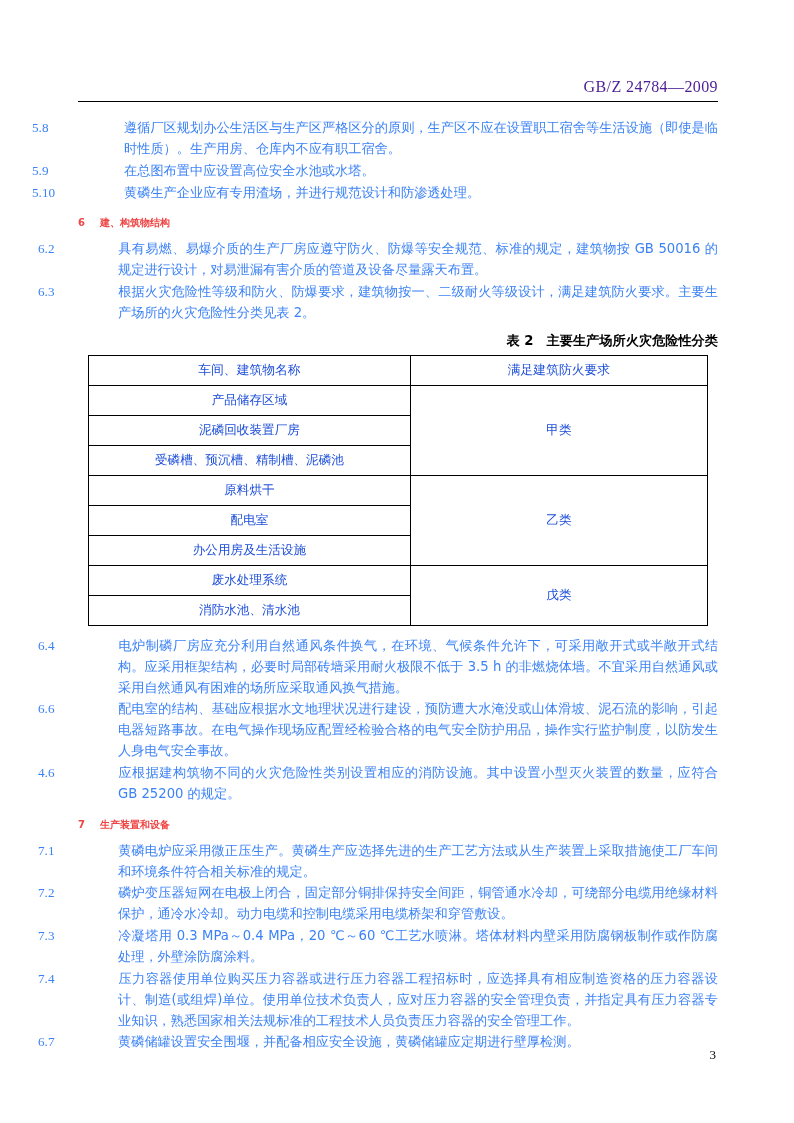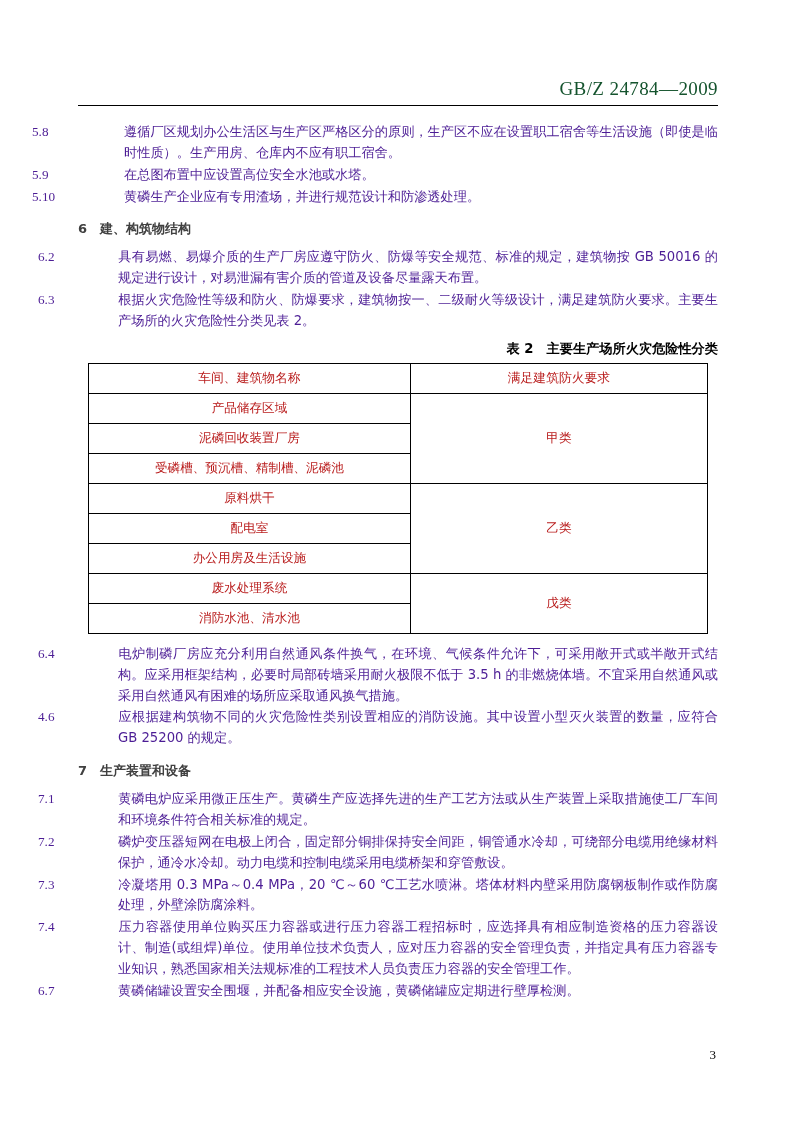--- a/index.html
+++ b/index.html
@@ -20,35 +20,35 @@
     overflow: hidden;
   }
   .content {
     position: absolute;
     left: 78px;
     top: 78px;
     width: 640px;
   }
   .header {
     text-align: right;
-    font-size: 19px;
+    font-size: 16px;
     letter-spacing: 0.4px;
-    color: #14532d;
+    color: #4c1d95;
     padding-bottom: 5px;
     font-family: "Liberation Serif", serif;
   }
   .header-rule {
     border-bottom: 1.1px solid #000;
     margin-bottom: 16px;
   }
   p.para {
     margin: 0 0 1px 0;
     font-size: 13.2px;
     line-height: 1.58;
-    color: #4c1d95;
+    color: #3b82f6;
     text-align: justify;
     font-family: "DejaVu Sans", sans-serif;
   }
   .num {
     display: inline-block;
     min-width: 40px;
     font-family: "Liberation Serif", serif;
   }
   .num-wide {
     display: inline-block;
@@ -59,24 +59,24 @@
     display: block;
     padding-left: 40px;
     text-indent: -40px;
   }
   .hang-wide {
     display: block;
     padding-left: 46px;
     text-indent: -46px;
   }
   h2.section {
-    font-size: 13px;
+    font-size: 10px;
     font-weight: bold;
     margin: 13px 0 9px 0;
-    color: #404040;
+    color: #ef4444;
   }
   h2.section .sec-num {
     display: inline-block;
     min-width: 22px;
   }
   .table-caption {
     text-align: right;
     font-size: 13.2px;
     font-weight: bold;
     margin: 8px 0 5px 0;
@@ -86,21 +86,21 @@
     width: 620px;
     margin: 0 auto 10px auto;
     table-layout: fixed;
   }
   table.fire-table td {
     border: 1px solid #000;
     text-align: center;
     font-size: 12.6px;
     height: 25px;
     padding: 2px 4px;
-    color: #b91c1c;
+    color: #1d4ed8;
   }
   table.fire-table td.head {
     font-size: 12.8px;
   }
   .pagenum {
     position: absolute;
     right: 78px;
     bottom: 60px;
     font-size: 13px;
     font-family: "Liberation Serif", serif;
@@ -177,20 +177,23 @@
         <tr>
           <td>消防水池、清水池</td>
         </tr>
       </tbody>
     </table>
 
     <p class="para">
       <span class="hang"><span class="num">6.4</span><span>电炉制磷厂房应充分利用自然通风条件换气，在环境、气候条件允许下，可采用敞开式或半敞开式结构。应采用框架结构，必要时局部砖墙采用耐火极限不低于 3.5 h 的非燃烧体墙。不宜采用自然通风或采用自然通风有困难的场所应采取通风换气措施。</span></span>
     </p>
     <p class="para">
+      <span class="hang"><span class="num">6.6</span><span>配电室的结构、基础应根据水文地理状况进行建设，预防遭大水淹没或山体滑坡、泥石流的影响，引起电器短路事故。在电气操作现场应配置经检验合格的电气安全防护用品，操作实行监护制度，以防发生人身电气安全事故。</span></span>
+    </p>
+    <p class="para">
       <span class="hang"><span class="num">4.6</span><span>应根据建构筑物不同的火灾危险性类别设置相应的消防设施。其中设置小型灭火装置的数量，应符合 GB 25200 的规定。</span></span>
     </p>
 
     <h2 class="section">
       <span class="sec-num">7</span><span>生产装置和设备</span>
     </h2>
 
     <p class="para">
       <span class="hang"><span class="num">7.1</span><span>黄磷电炉应采用微正压生产。黄磷生产应选择先进的生产工艺方法或从生产装置上采取措施使工厂车间和环境条件符合相关标准的规定。</span></span>
     </p>

